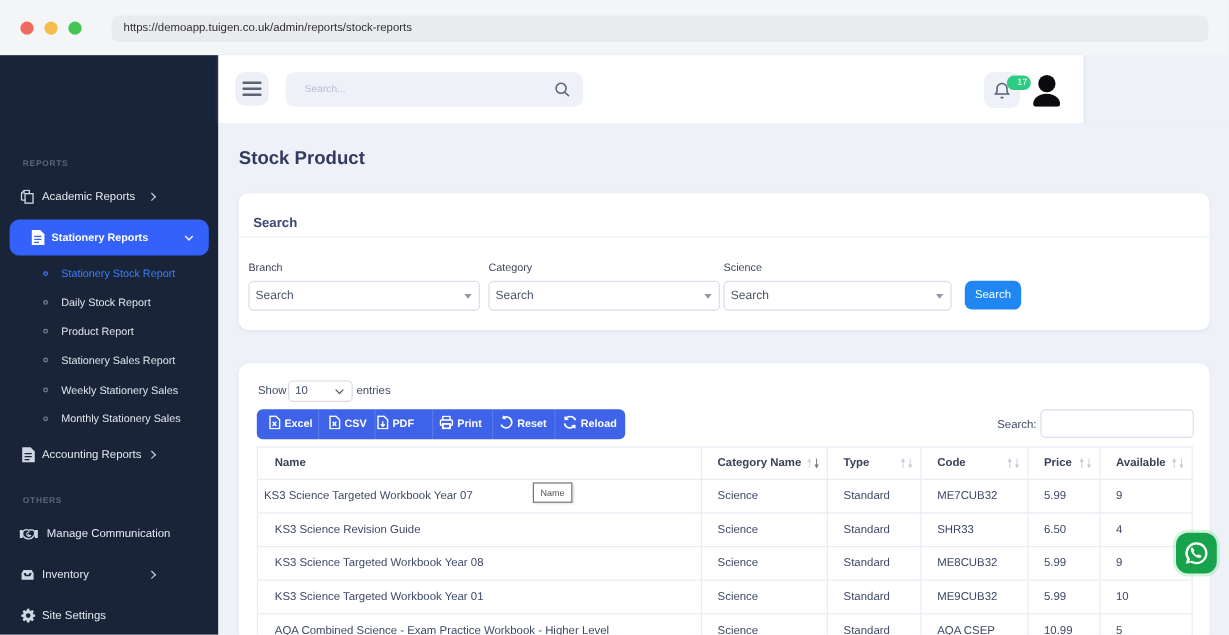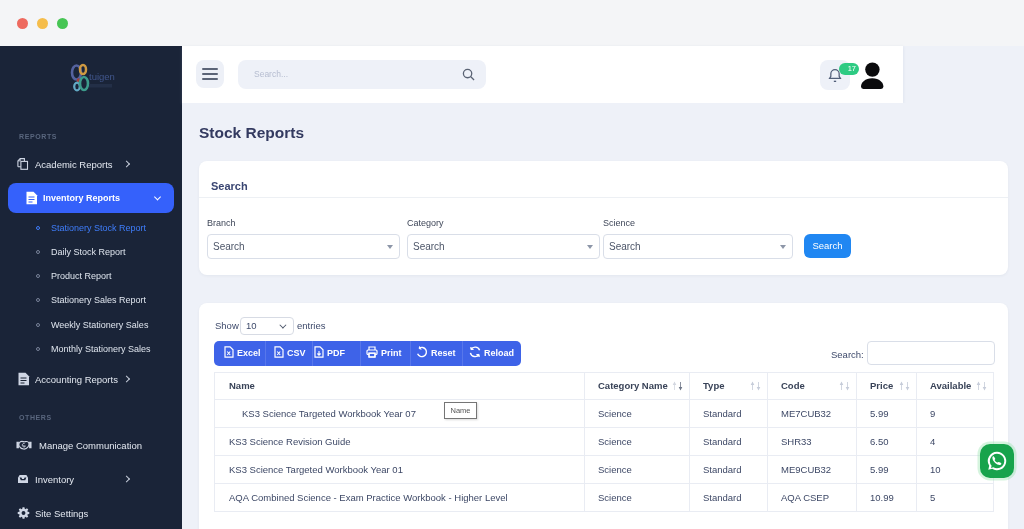--- a/index.html
+++ b/index.html
@@ -73,52 +73,42 @@
 .wapp { position:absolute; left:980px; top:444px; width:34px; height:34px; background:#17a34c; border-radius:10px; box-shadow:0 0 0 2.5px rgba(150,228,172,0.4); }
 .tooltip { position:absolute; left:444px; top:402px; width:33px; height:17px; background:#fff; border:1px solid #757575; font-size:7.5px; color:#555; line-height:15px; text-align:center; box-shadow:1px 1px 2px rgba(0,0,0,0.15); }
 </style>
 </head>
 <body>
 
 <div class="chrome">
   <span class="dot r"></span>
     <span class="dot y"></span>
     <span class="dot g"></span>
+  <div class="urlbar">https://demoapp.tuigen.co.uk/admin/reports/stock-reports</div>
 </div>
 
 <aside class="sidebar">
-  <div class="logo">
-    <svg width="182" height="66" viewBox="0 0 182 66">
-      <ellipse cx="76.5" cy="12.5" rx="4.5" ry="7" fill="none" stroke="#55629f" stroke-width="2.6"></ellipse>
-      <ellipse cx="83" cy="9.5" rx="3" ry="4.5" fill="none" stroke="#cf9a42" stroke-width="2.5"></ellipse>
-      <ellipse cx="78.5" cy="20.5" rx="1.8" ry="2.2" fill="#a53d3a"></ellipse>
-      <ellipse cx="77" cy="26.5" rx="2.8" ry="3.8" fill="none" stroke="#62a9c4" stroke-width="2.2"></ellipse>
-      <ellipse cx="84" cy="23.5" rx="4" ry="6.5" fill="none" stroke="#3d9c8c" stroke-width="2.6"></ellipse>
-      <text x="89" y="19.5" font-size="9.5" fill="#41568c" font-family="Liberation Sans">tuigen</text>
-      <rect x="89" y="24" width="23" height="3.5" fill="#232f47"></rect>
-    </svg>
-  </div>
   <div class="sec-label" style="top:87px;">REPORTS</div>
 
   <div class="mitem" style="top:106px;">
     <svg class="ic" width="12" height="12" viewBox="0 0 12 12" fill="none" stroke="#cfd6e4" stroke-width="1.1">
       <path d="M0.9 8.7 H3.8 M0.9 8.7 V2.9 L3.2 0.6 H7.4 V3.3"></path>
       <path d="M3.2 0.8 V2.9 H1.1" stroke-width="0.9"></path>
       <rect x="3.9" y="3.4" width="6.6" height="7.9"></rect>
     </svg>
     <span class="txt">Academic Reports</span>
     <span class="chev-r"></span>
   </div>
 
   <div class="active-pill">
     <svg class="ic" width="13" height="15" viewBox="0 0 13 15" fill="none" stroke="#fff" stroke-width="1.3">
       <path d="M1.5 1.2 h7 l3.5 3.5 v9 h-10.5 z" fill="#fff" stroke="none"></path>
       <path d="M3.5 6.5 h6 M3.5 9 h6 M3.5 11.5 h4" stroke="#3561fb" stroke-width="1.1"></path>
     </svg>
-    <span class="txt">Inventory Reports</span>
+    <span class="txt">Stationery Reports</span>
     <span class="chev-d"></span>
   </div>
 
   <div class="sub on" style="top:172px;">
       <span class="bullet"></span>
       <span class="txt">Stationery Stock Report</span>
     </div>
   <div class="sub" style="top:220px;">
       <span class="bullet"></span>
       <span class="txt">Product Report</span>
@@ -196,21 +186,21 @@
     </svg>
   </div>
   <div class="badge">17</div>
   <svg class="avatar" viewBox="0 0 26 27">
     <circle cx="13.4" cy="7.6" r="7.2" fill="#0b0b0d"></circle>
     <path d="M13.2 16.2 c-7.2 0-11.2 4.3-11.2 8.3 a 2.4 2.4 0 0 0 2.4 2.4 h17.6 a2.4 2.4 0 0 0 2.4-2.4 c0-4-4-8.3-11.2-8.3 z" fill="#0b0b0d"></path>
   </svg>
 </div>
 
 <div class="main-bg"></div>
-<h1 class="pagetitle">Stock Reports</h1>
+<h1 class="pagetitle">Stock Product</h1>
 
 <div class="card card1">
   <div class="ctitle">Search</div>
   <div class="divider"></div>
   <div class="flabel" style="left:8px;">Branch</div>
   <div class="flabel" style="left:208px;">Category</div>
   <div class="flabel" style="left:404px;">Science</div>
   <div class="fselect" style="left:8px; width:193px;">Search<span class="caret"></span></div>
   <div class="fselect" style="left:208px; width:193px;">Search<span class="caret"></span></div>
   <div class="fselect" style="left:404px; width:190px;">Search<span class="caret"></span></div>
@@ -289,34 +279,42 @@
     <th>Price<svg class="sorticons" width="11" height="10" viewBox="0 0 11 10">
             <path d="M2.5 4 L0.7 4 L2.5 0.6 L4.3 4 Z M2.1 4 h0.8 v5 h-0.8 z" fill="#c6ccd9"></path>
             <path d="M8.5 6 L6.7 6 L8.5 9.4 L10.3 6 Z M8.1 1 h0.8 v5 h-0.8 z" fill="#c6ccd9"></path>
           </svg></th>
     <th>Available<svg class="sorticons" width="11" height="10" viewBox="0 0 11 10">
             <path d="M2.5 4 L0.7 4 L2.5 0.6 L4.3 4 Z M2.1 4 h0.8 v5 h-0.8 z" fill="#c6ccd9"></path>
             <path d="M8.5 6 L6.7 6 L8.5 9.4 L10.3 6 Z M8.1 1 h0.8 v5 h-0.8 z" fill="#c6ccd9"></path>
           </svg></th>
   </tr>
   <tr>
-        <td style="padding-left:27px;">KS3 Science Targeted Workbook Year 07</td>
+        <td style="padding-left:5px;">KS3 Science Targeted Workbook Year 07</td>
         <td>Science</td>
         <td>Standard</td>
         <td>ME7CUB32</td>
         <td>5.99</td>
         <td>9</td>
       </tr>
   <tr>
         <td style="padding-left:14px;">KS3 Science Revision Guide</td>
         <td>Science</td>
         <td>Standard</td>
         <td>SHR33</td>
         <td>6.50</td>
         <td>4</td>
+      </tr>
+  <tr>
+        <td style="padding-left:14px;">KS3 Science Targeted Workbook Year 08</td>
+        <td>Science</td>
+        <td>Standard</td>
+        <td>ME8CUB32</td>
+        <td>5.99</td>
+        <td>9</td>
       </tr>
   <tr>
         <td style="padding-left:14px;">KS3 Science Targeted Workbook Year 01</td>
         <td>Science</td>
         <td>Standard</td>
         <td>ME9CUB32</td>
         <td>5.99</td>
         <td>10</td>
       </tr>
   <tr>

